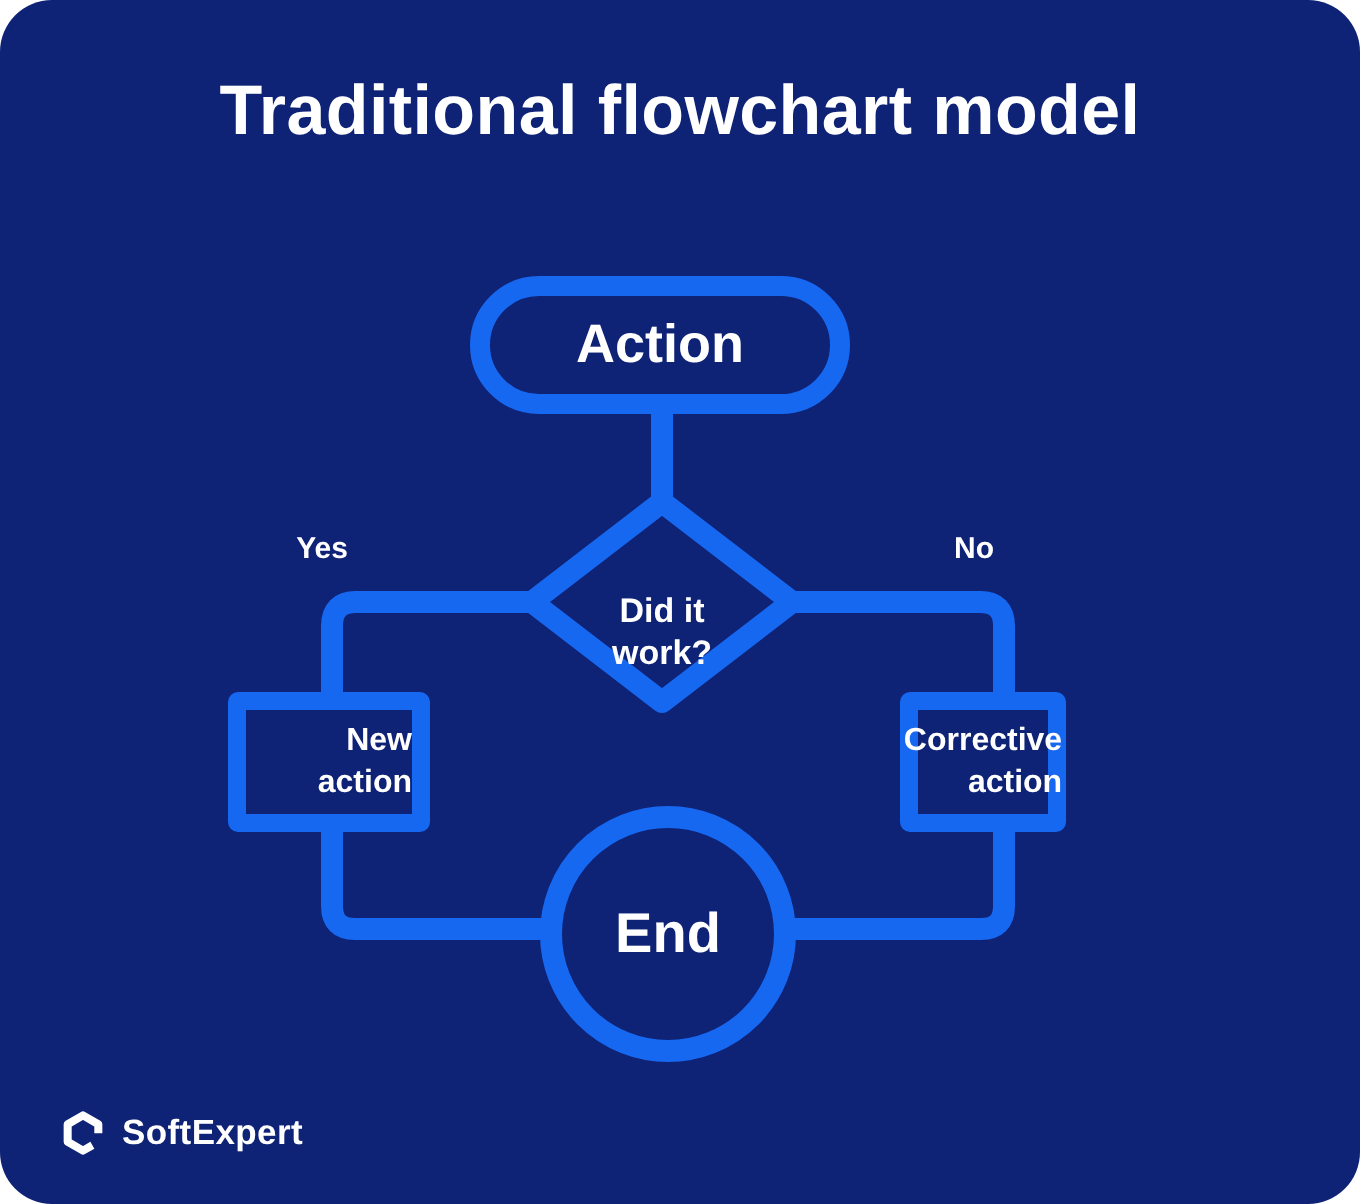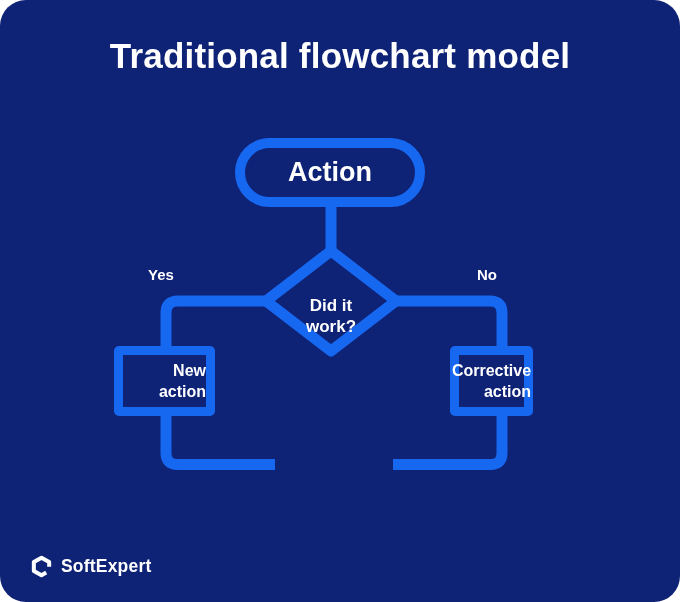--- a/index.html
+++ b/index.html
@@ -138,20 +138,23 @@
   <div class="branch-label no">No</div>
 
   <div class="node rect-node new-action">
     <span>New action</span>
   </div>
 
   <div class="node rect-node corrective-action">
     <span>Corrective action</span>
   </div>
 
+  <div class="node circle">
+    <span>End</span>
+  </div>
 
   <div class="footer-logo">
     <svg width="23" height="23" viewBox="0 0 24 24">
       <path d="M 12 2.8 L 20 7.4 L 20 16.6 L 12 21.2 L 4 16.6 L 4 7.4 Z" fill="none" stroke="#FFFFFF" stroke-width="4.2" stroke-linejoin="round" stroke-dasharray="47 8" stroke-dashoffset="-22"></path>
     </svg>
     <span class="brand-name">SoftExpert</span>
   </div>
 
 </div>
 

